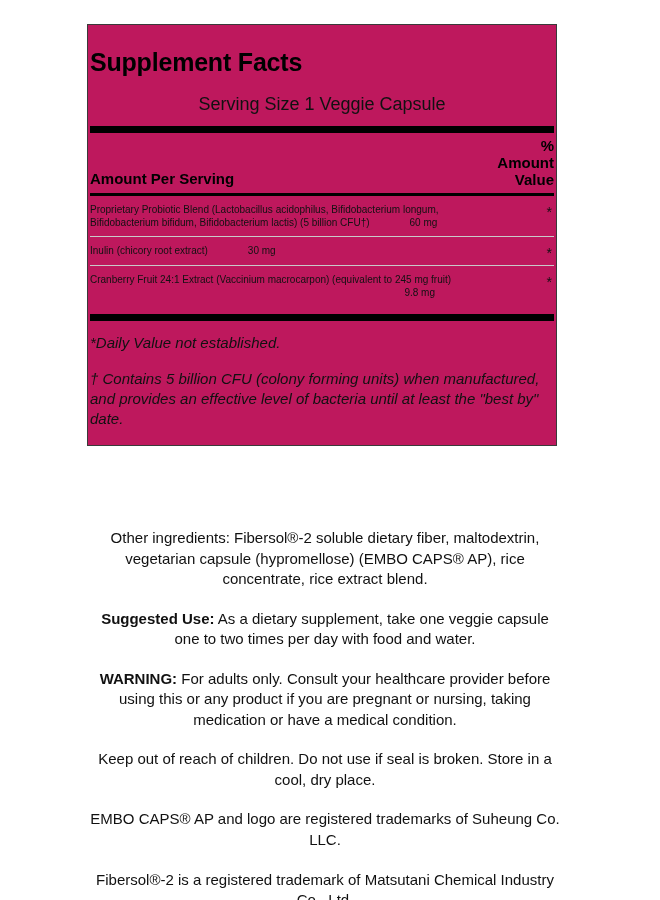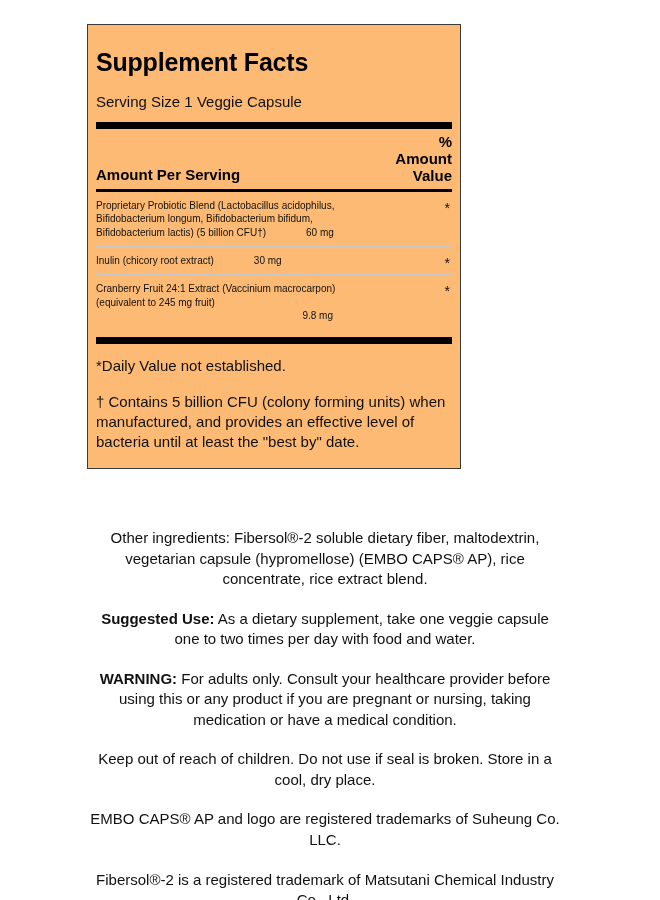--- a/index.html
+++ b/index.html
@@ -21,41 +21,42 @@
     width: 660px;
     height: 900px;
     box-sizing: border-box;
   }
 
   
   .sf-panel {
     position: absolute;
     left: 87px;
     top: 24px;
-    width: 374px;
+    width: 470px;
     box-sizing: border-box;
     border: 1px solid #3a3a3a;
-    background: #fdba74;
-    padding: 0 8px;
+    background: #be185d;
+    padding: 0 2px;
   }
 
   .sf-title {
     font-size: 25px;
     font-weight: bold;
     letter-spacing: -0.2px;
     margin: 24px 0 0 0;
     line-height: 1.1;
     color: #000;
   }
 
   .sf-serving {
-    font-size: 15px;
+    font-size: 18px;
     margin: 16px 0 0 0;
     line-height: 1.25;
     color: #111;
+    text-align: center;
   }
 
   .rule-thick {
     height: 7px;
     background: #000;
     margin-top: 11px;
   }
   .rule-thick-bottom {
     height: 7px;
     background: #000;
@@ -128,20 +129,21 @@
     top: 7px;
     width: 60px;
     text-align: right;
     font-size: 14px;
     line-height: 1.33;
     color: #111;
   }
 
   .sf-foot {
     padding: 12px 0 0 0;
+    font-style: italic;
   }
   .sf-foot p {
     font-size: 15px;
     line-height: 1.33;
     margin: 0 0 16px 0;
     color: #111;
   }
   .sf-foot p:last-child {
     margin-bottom: 16px;
   }

